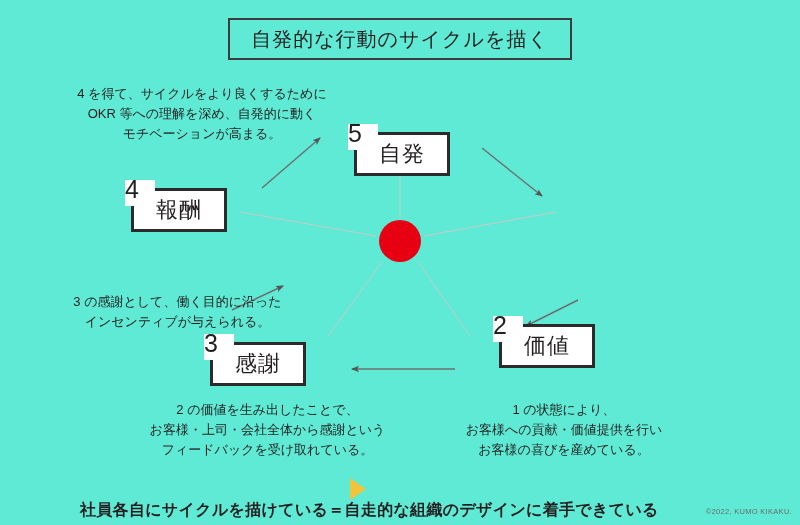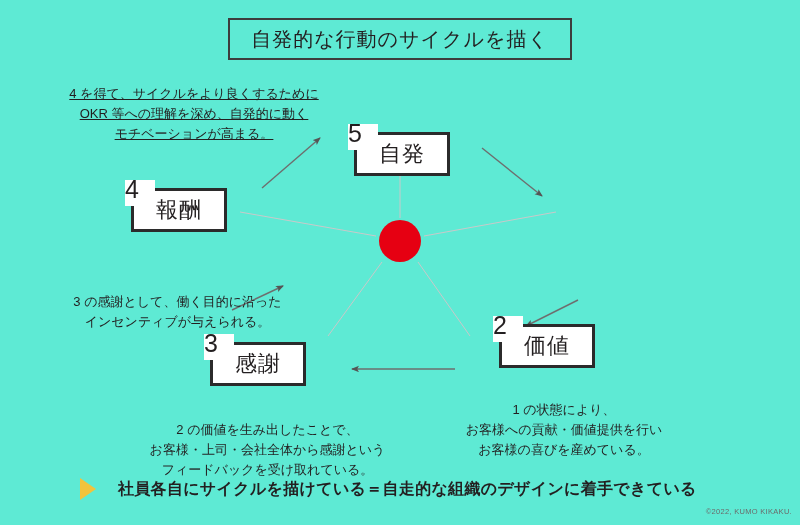--- a/index.html
+++ b/index.html
@@ -91,25 +91,25 @@
 
   
   .desc {
     position: absolute;
     font-size: 13px;
     line-height: 20px;
     text-align: center;
     color: #231f20;
     white-space: pre-line;
   }
-  #desc-5 { left: 44px;  top: 84px;  width: 300px; text-decoration: underline; }
+  #desc-5 { left: 52px;  top: 84px;  width: 300px; }
   #desc-4 { left: 40px;  top: 248px; width: 275px; margin-top: 44px; }
   #desc-1 { left: 500px; top: 248px; width: 280px; }
   #desc-2 { left: 424px; top: 400px; width: 280px; }
-  #desc-3 { left: 125px; top: 400px; width: 285px; margin-top: 20px; }
+  #desc-3 { left: 125px; top: 400px; width: 285px; }
 
   
   #hub-dot {
     position: absolute;
     left: 379px;
     top: 220px;
     width: 42px;
     height: 42px;
     border-radius: 50%;
     background: #e60012;
@@ -136,20 +136,21 @@
     pointer-events: none;
   }
 
   
   #footer {
     position: absolute;
     left: 80px;
     top: 478px;
     display: flex;
     align-items: center;
+    flex-direction: column;
   }
   #footer-tri {
     width: 0;
     height: 0;
     border-left: 16px solid #f2c33c;
     border-top: 11px solid transparent;
     border-bottom: 11px solid transparent;
     margin-right: 22px;
   }
   #footer-text {

